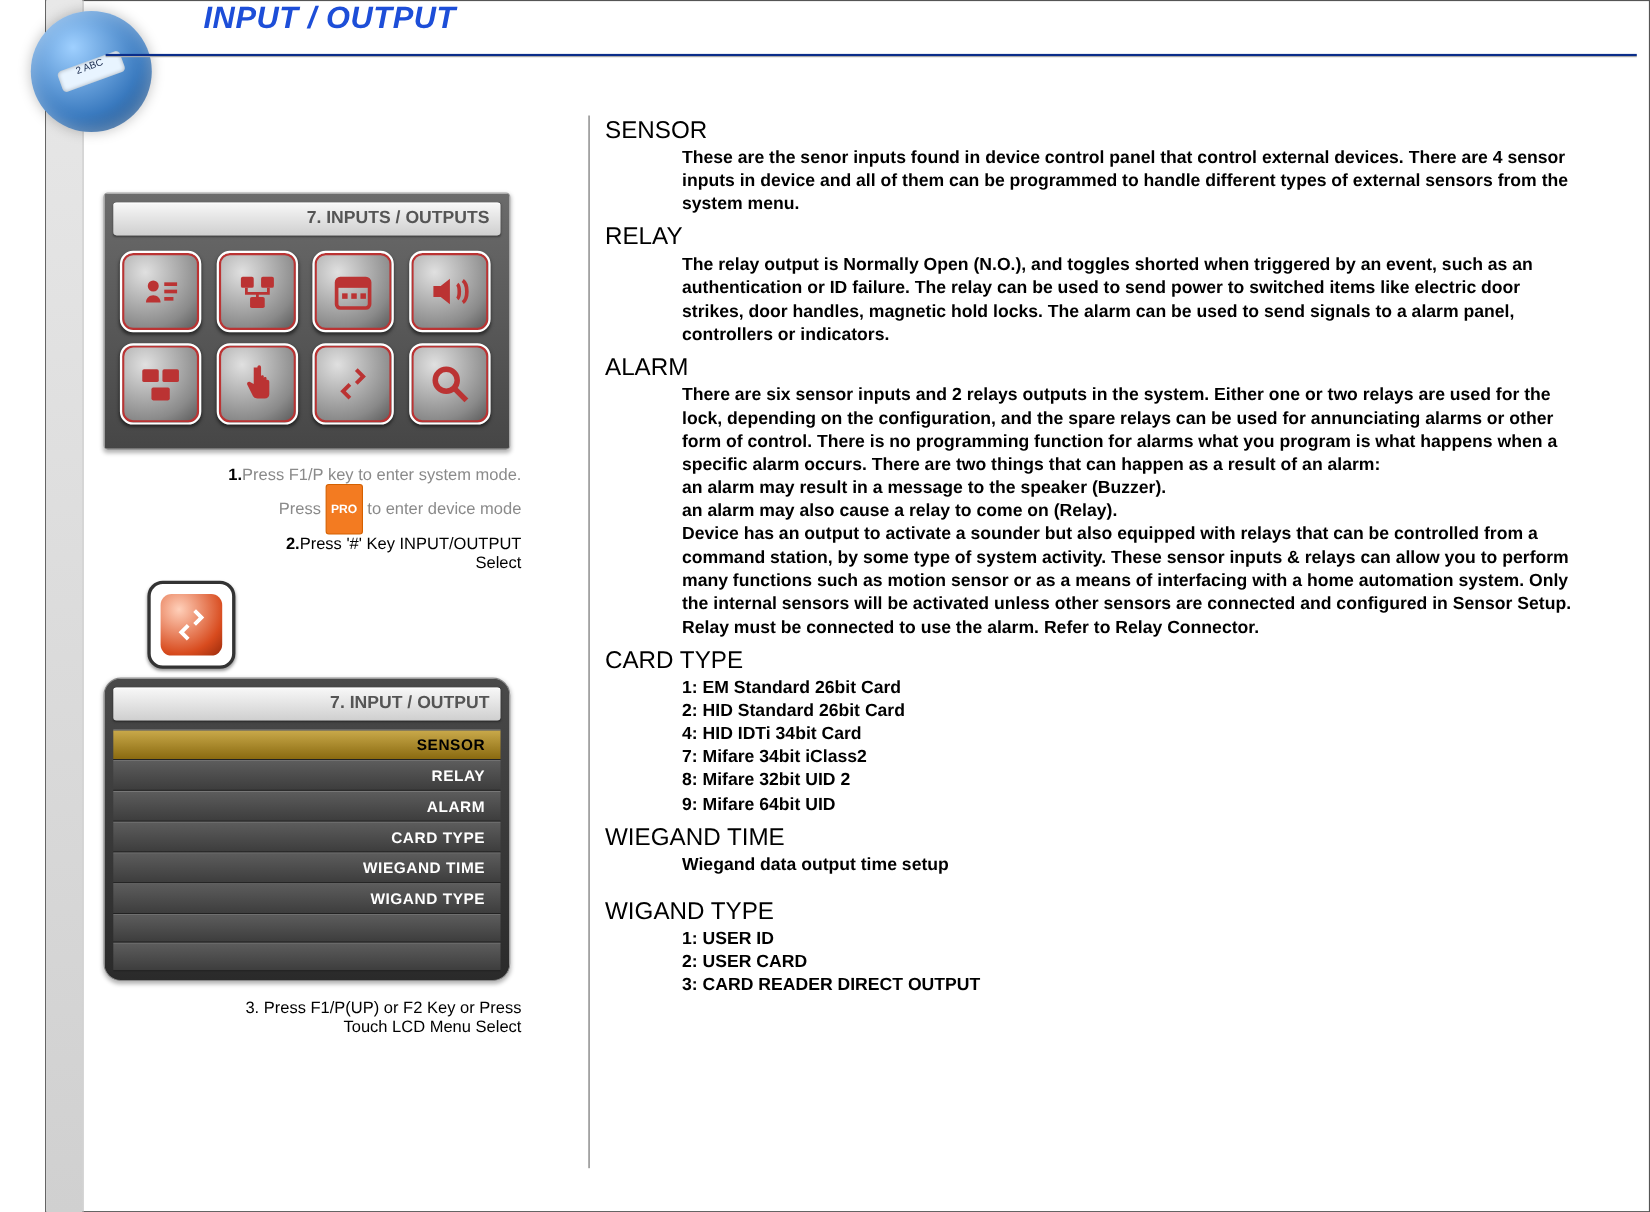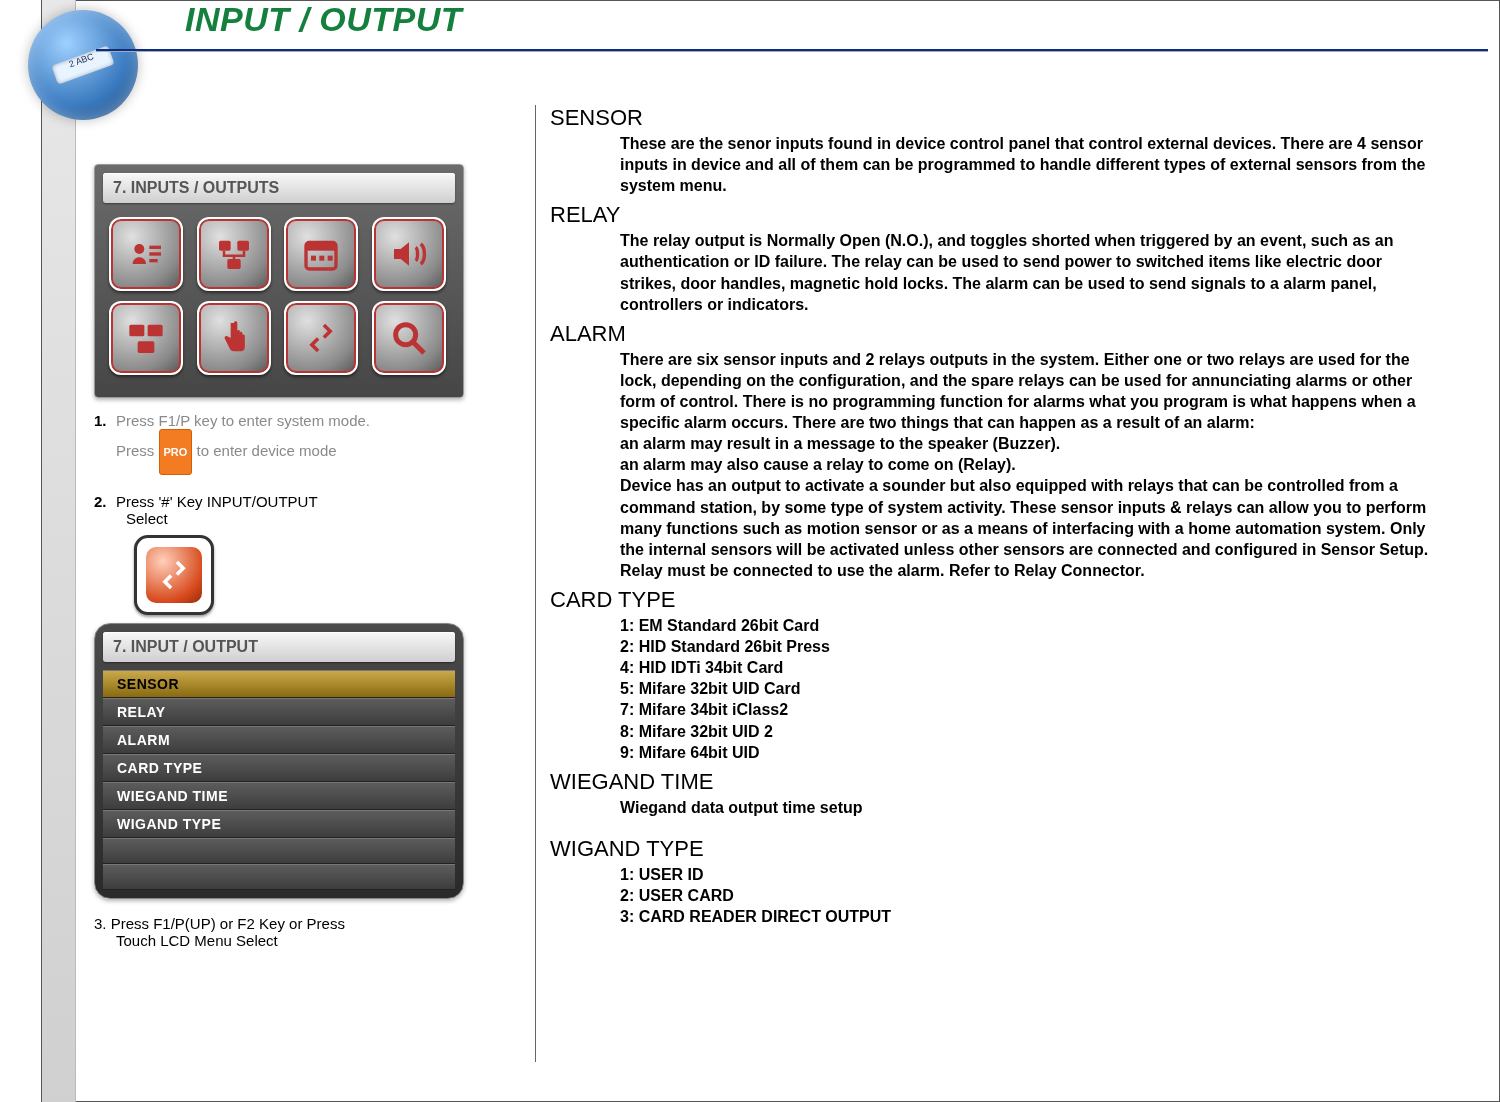--- a/index.html
+++ b/index.html
@@ -40,24 +40,24 @@
     border-radius: 4px;
     box-shadow: inset 0 0 4px rgba(0,0,0,.3);
     transform: rotate(-20deg);
     font-size: 9px;
     text-align: center;
     color: #235;
   }
   .page-title {
     position: absolute;
     left: 185px; top: 0;
-    font-size: 34px;
+    font-size: 28px;
     font-weight: bold;
     font-style: italic;
-    color: #15803d;
+    color: #1d4ed8;
     letter-spacing: 0.5px;
   }
   .title-rule {
     position: absolute;
     left: 96px; right: 12px; top: 49px;
     height: 3px;
     background: linear-gradient(to bottom, #0a2d8a 0%, #0a2d8a 50%, #aaa 50%, #aaa 100%);
   }
   .idti-logo {
     position: absolute;
@@ -66,22 +66,23 @@
     transform-origin: left bottom;
     font-weight: bold;
     font-style: italic;
     font-size: 26px;
     color: #0a2d8a;
     letter-spacing: 1px;
   }
 
   .left-col {
     position: absolute;
-    left: 94px; top: 164px;
+    left: 94px; top: 175px;
     width: 380px;
+    text-align: right;
   }
   .right-col {
     position: absolute;
     left: 550px; top: 105px;
     right: 30px;
   }
   .vline {
     position: absolute;
     top: 105px; bottom: 40px;
     left: 535px;
@@ -133,21 +134,21 @@
     display: inline-block;
     background: #f37b21;
     color: #fff;
     font-size: 11px;
     font-weight: bold;
     padding: 16px 4px;
     border-radius: 3px;
     vertical-align: middle;
     border: 1px solid #d46000;
   }
-  .step2, .step3 { color: #000; margin-top: 18px; font-size: 15px; }
+  .step2, .step3 { color: #000; font-size: 15px; }
   .step2 .num, .step3 .num { font-weight: bold; }
 
   .swap-icon {
     width: 80px; height: 80px;
     margin: 8px 0 8px 40px;
     border-radius: 14px;
     border: 3px solid #333;
     background: #fff;
     position: relative;
     display: flex; align-items: center; justify-content: center;
@@ -342,23 +343,22 @@
     <div class="body" style="white-space:pre-line">There are six sensor inputs and 2 relays outputs in the system. Either one or two relays are used for the lock, depending on the configuration, and the spare relays can be used for annunciating alarms or other form of control. There is no programming function for alarms what you program is what happens when a specific alarm occurs. There are two things that can happen as a result of an alarm:
 an alarm may result in a message to the speaker (Buzzer).
 an alarm may also cause a relay to come on (Relay).
 Device has an output to activate a sounder but also equipped with relays that can be controlled from a command station, by some type of system activity. These sensor inputs &amp; relays can allow you to perform many functions such as motion sensor or as a means of interfacing with a home automation system. Only the internal sensors will be activated unless other sensors are connected and configured in Sensor Setup. Relay must be connected to use the alarm. Refer to Relay Connector.</div>
   </div>
 
   <div class="section">
     <h2>CARD TYPE</h2>
     <div class="body">
       <div>1: EM Standard 26bit Card</div>
-      <div>2: HID Standard 26bit Press</div>
+      <div>2: HID Standard 26bit Card</div>
       <div>4: HID IDTi 34bit Card</div>
-      <div>5: Mifare 32bit UID Card</div>
       <div>7: Mifare 34bit iClass2</div>
       <div>8: Mifare 32bit UID 2</div>
       <div>9: Mifare 64bit UID</div>
     </div>
   </div>
 
   <div class="section">
     <h2>WIEGAND TIME</h2>
     <div class="body">Wiegand data output time setup</div>
   </div>

